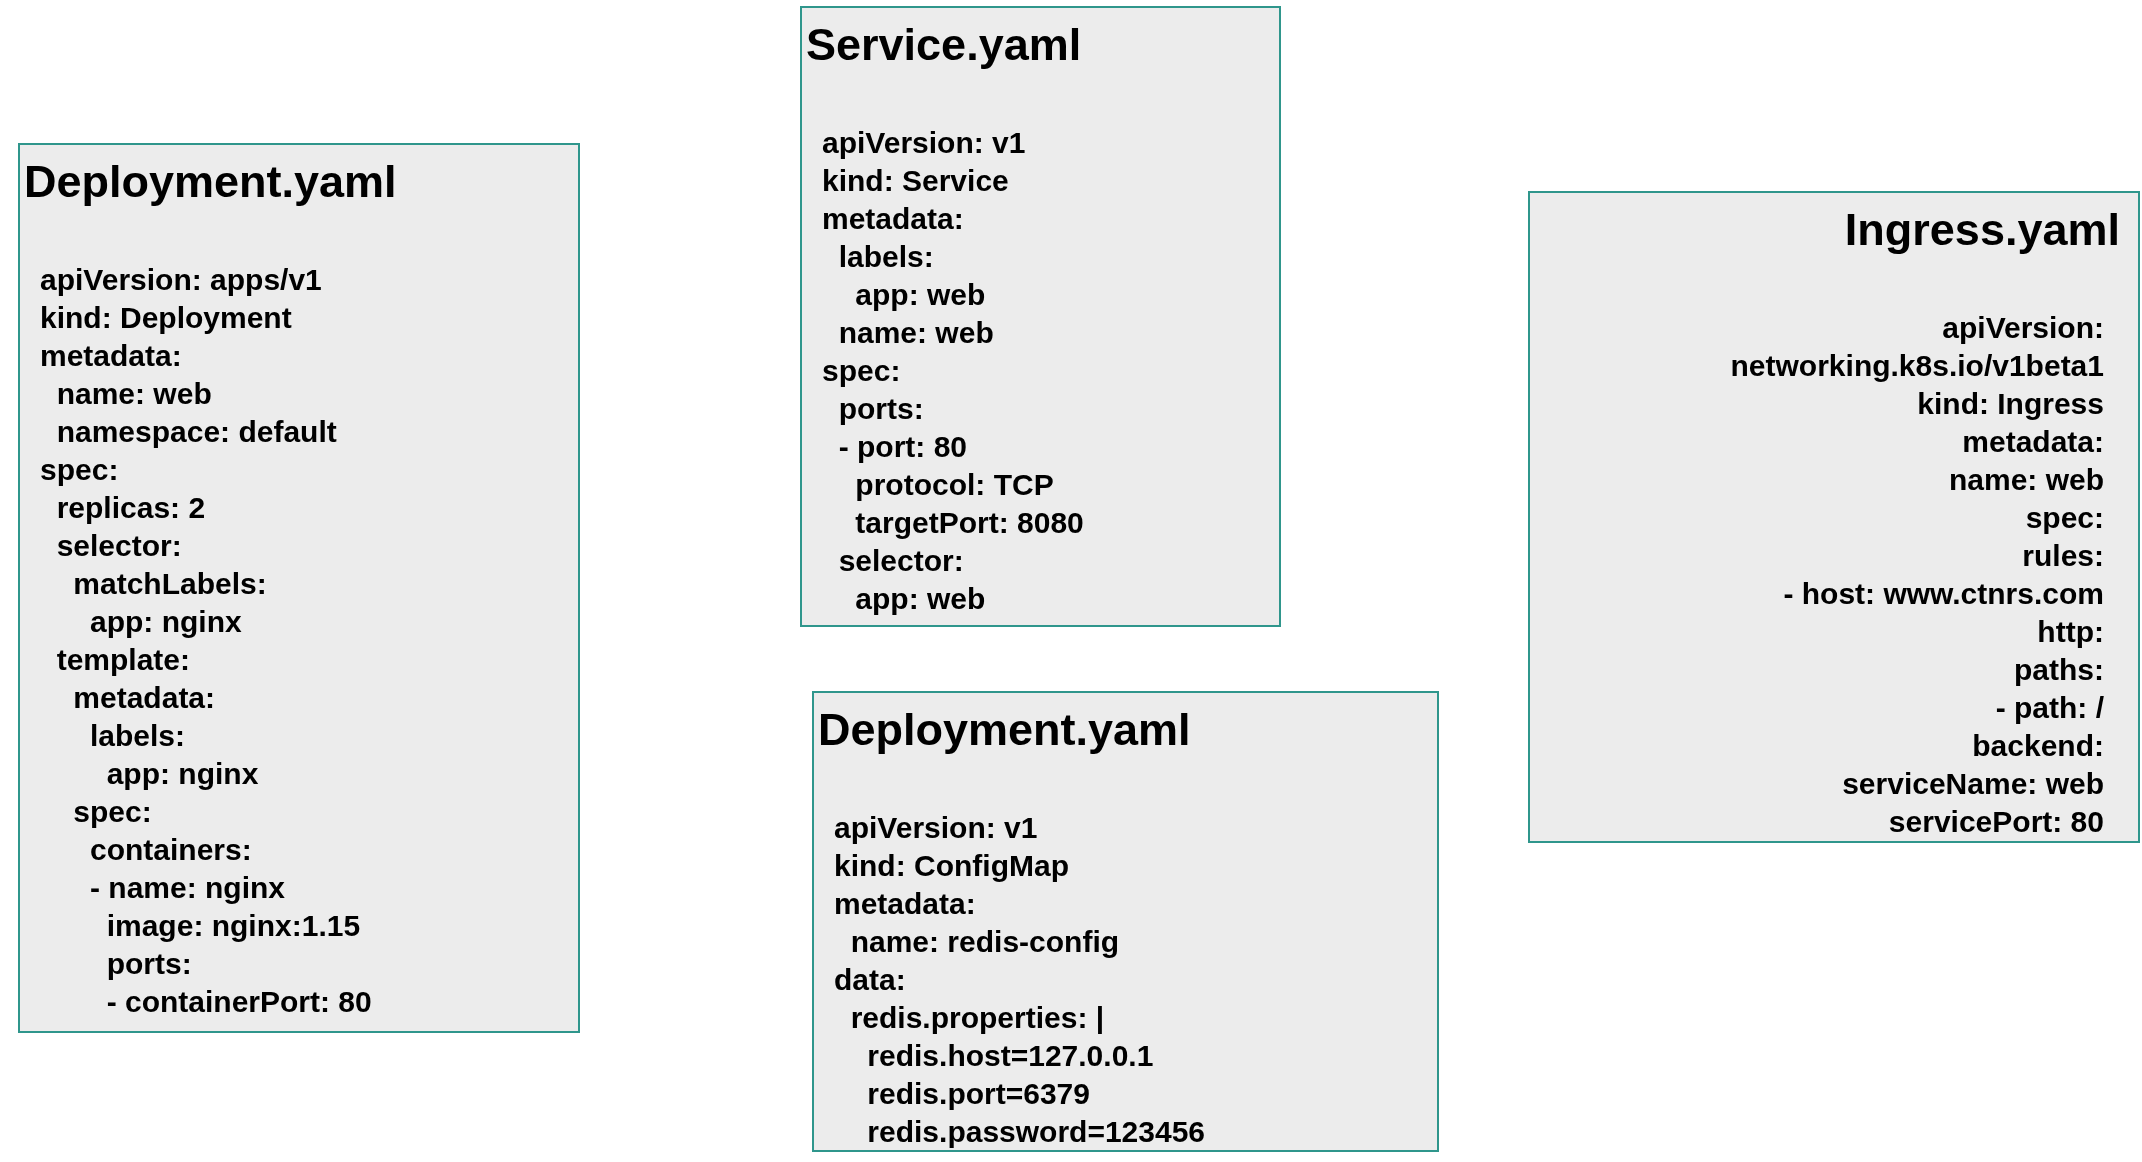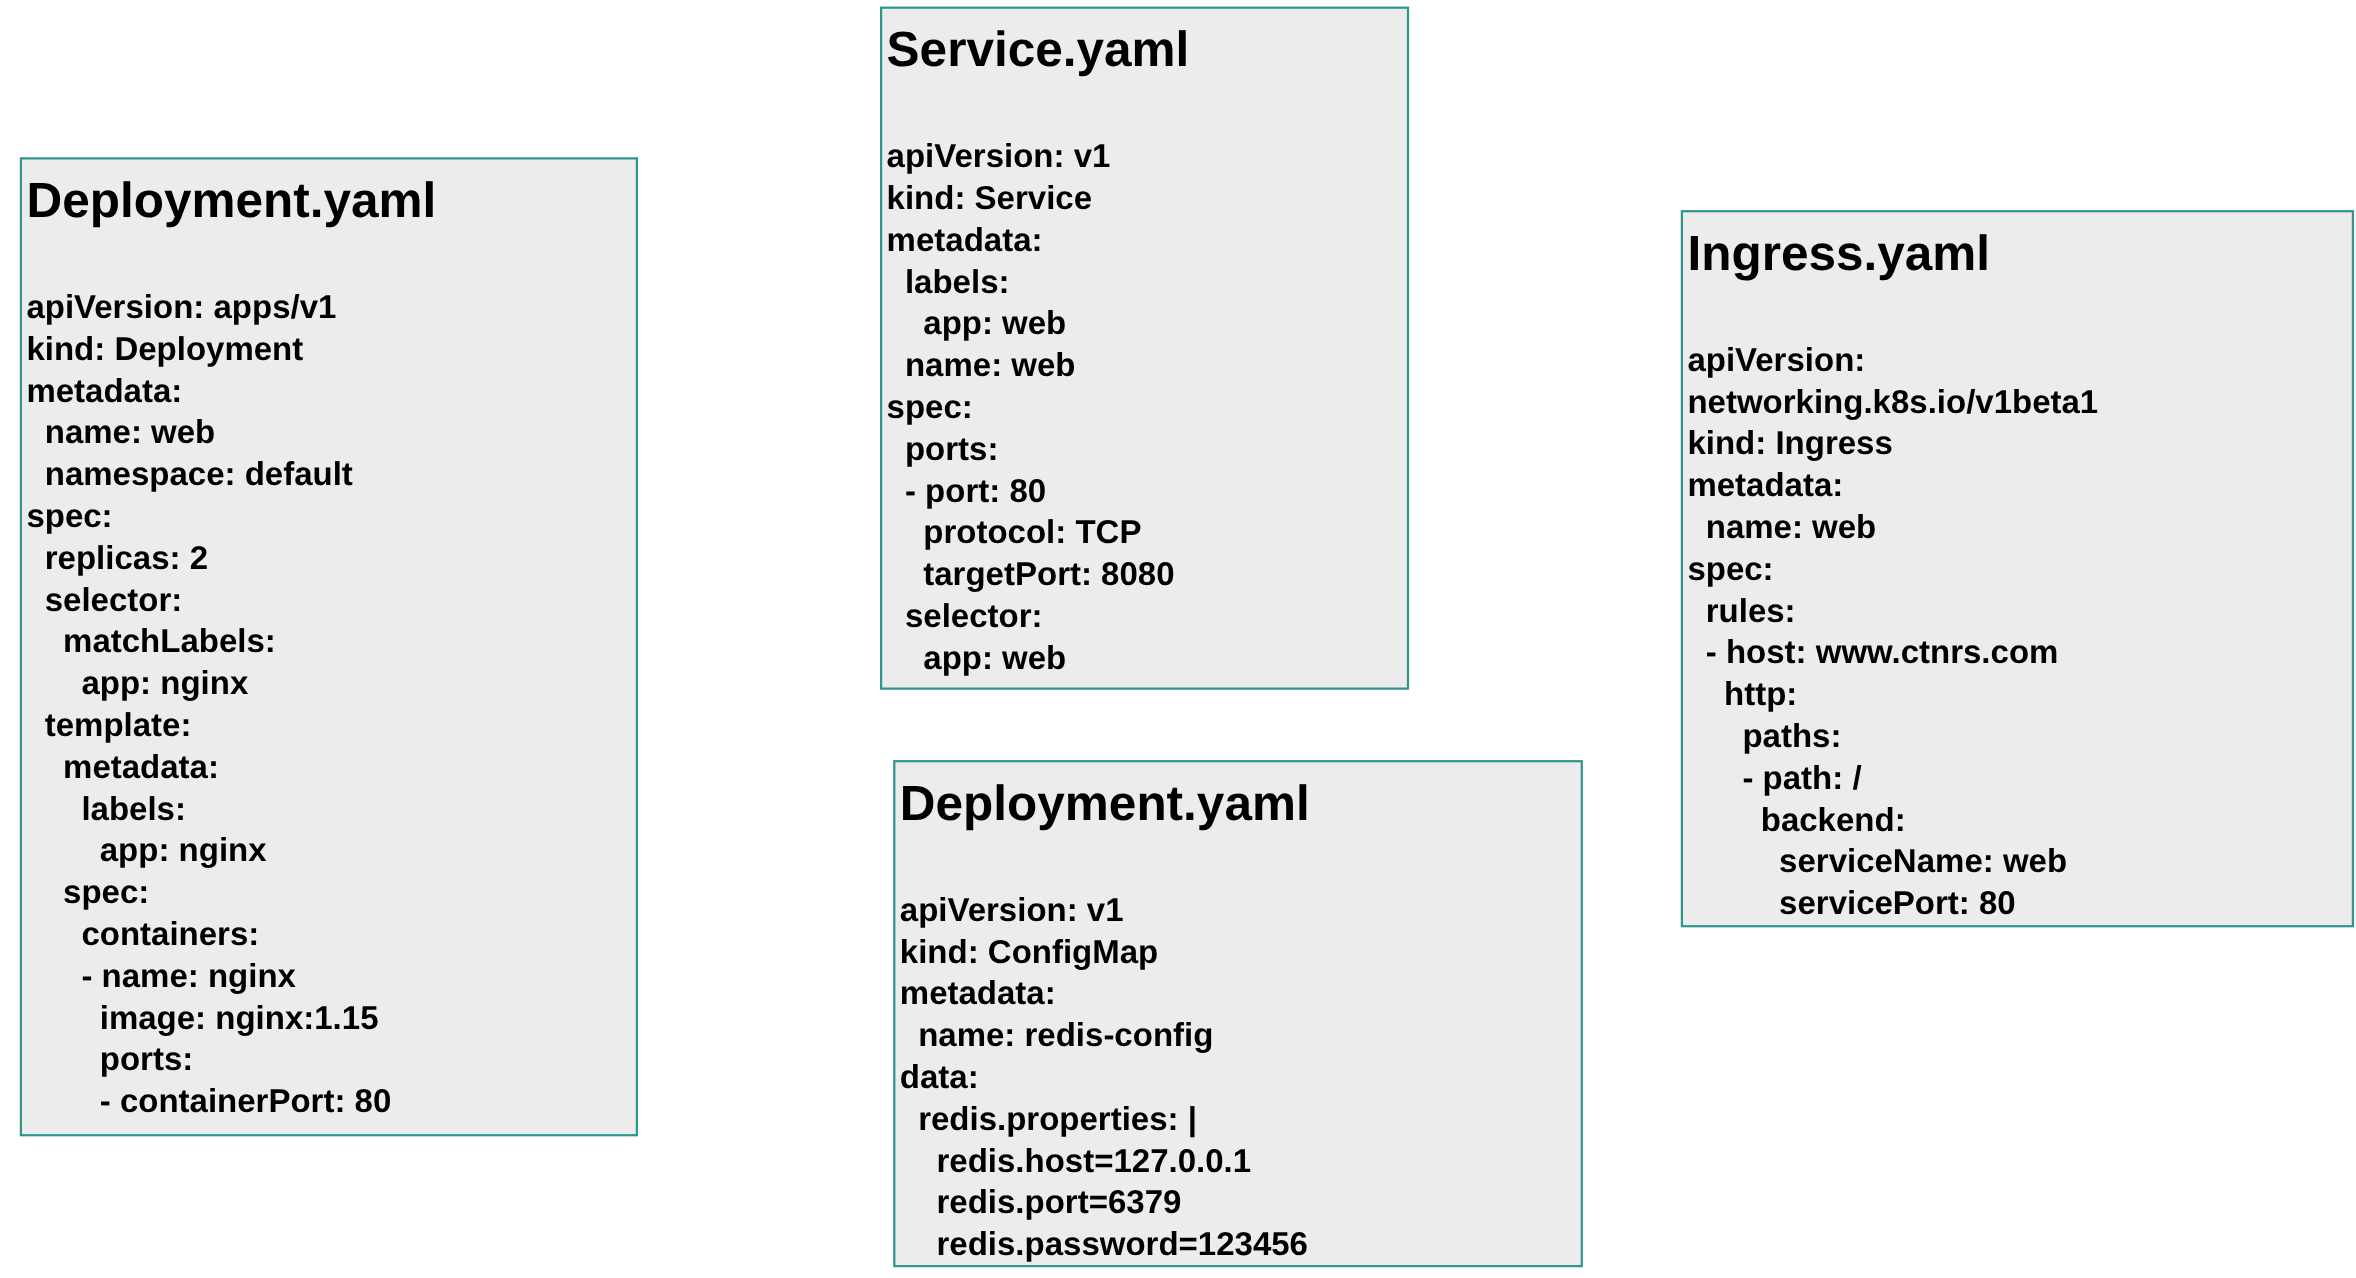--- a/index.html
+++ b/index.html
@@ -25,32 +25,32 @@
   }
   .card-title {
     margin: 0 0 52px 0;
     font-size: 45px;
     line-height: 54px;
     font-weight: 700;
     color: #000000;
     letter-spacing: 0;
   }
   .yaml {
-    margin: 0;
+    margin: 16px;
     font-family: "Liberation Sans", "DejaVu Sans", sans-serif;
     font-size: 30px;
     line-height: 38px;
     font-weight: 700;
     color: #000000;
     white-space: pre;
   }
   .card-deployment { left: 18px;   top: 143px; width: 562px; height: 890px; }
   .card-service    { left: 800px;  top: 6px;   width: 481px; height: 621px; }
   .card-configmap  { left: 812px;  top: 691px; width: 627px; height: 461px; }
-  .card-ingress    { left: 1528px; top: 191px; width: 612px; height: 652px; }
+  .card-ingress    { left: 1528px; top: 191px; width: 612px; height: 652px; text-align: right; }
 </style>
 </head>
 <body>
 
 <div class="canvas">
 
   <section class="card card-deployment">
     <h2 class="card-title">Deployment.yaml</h2>
     <pre class="yaml">apiVersion: apps/v1
 kind: Deployment

